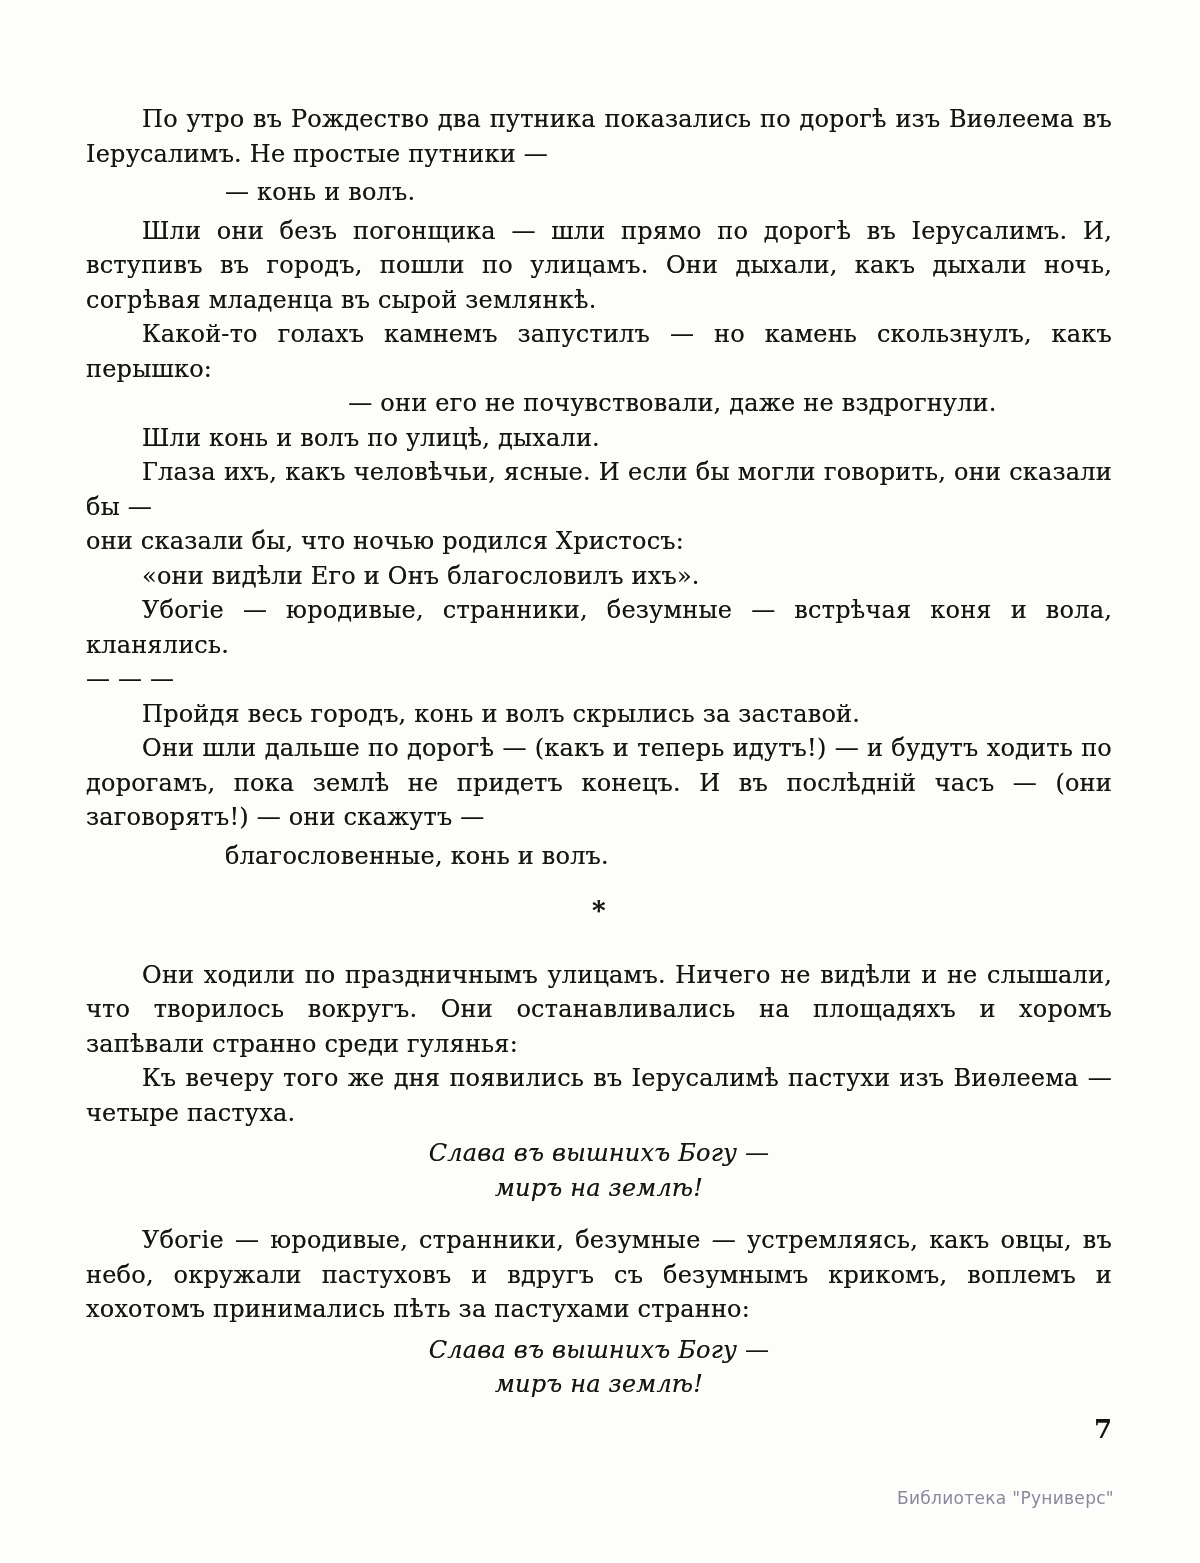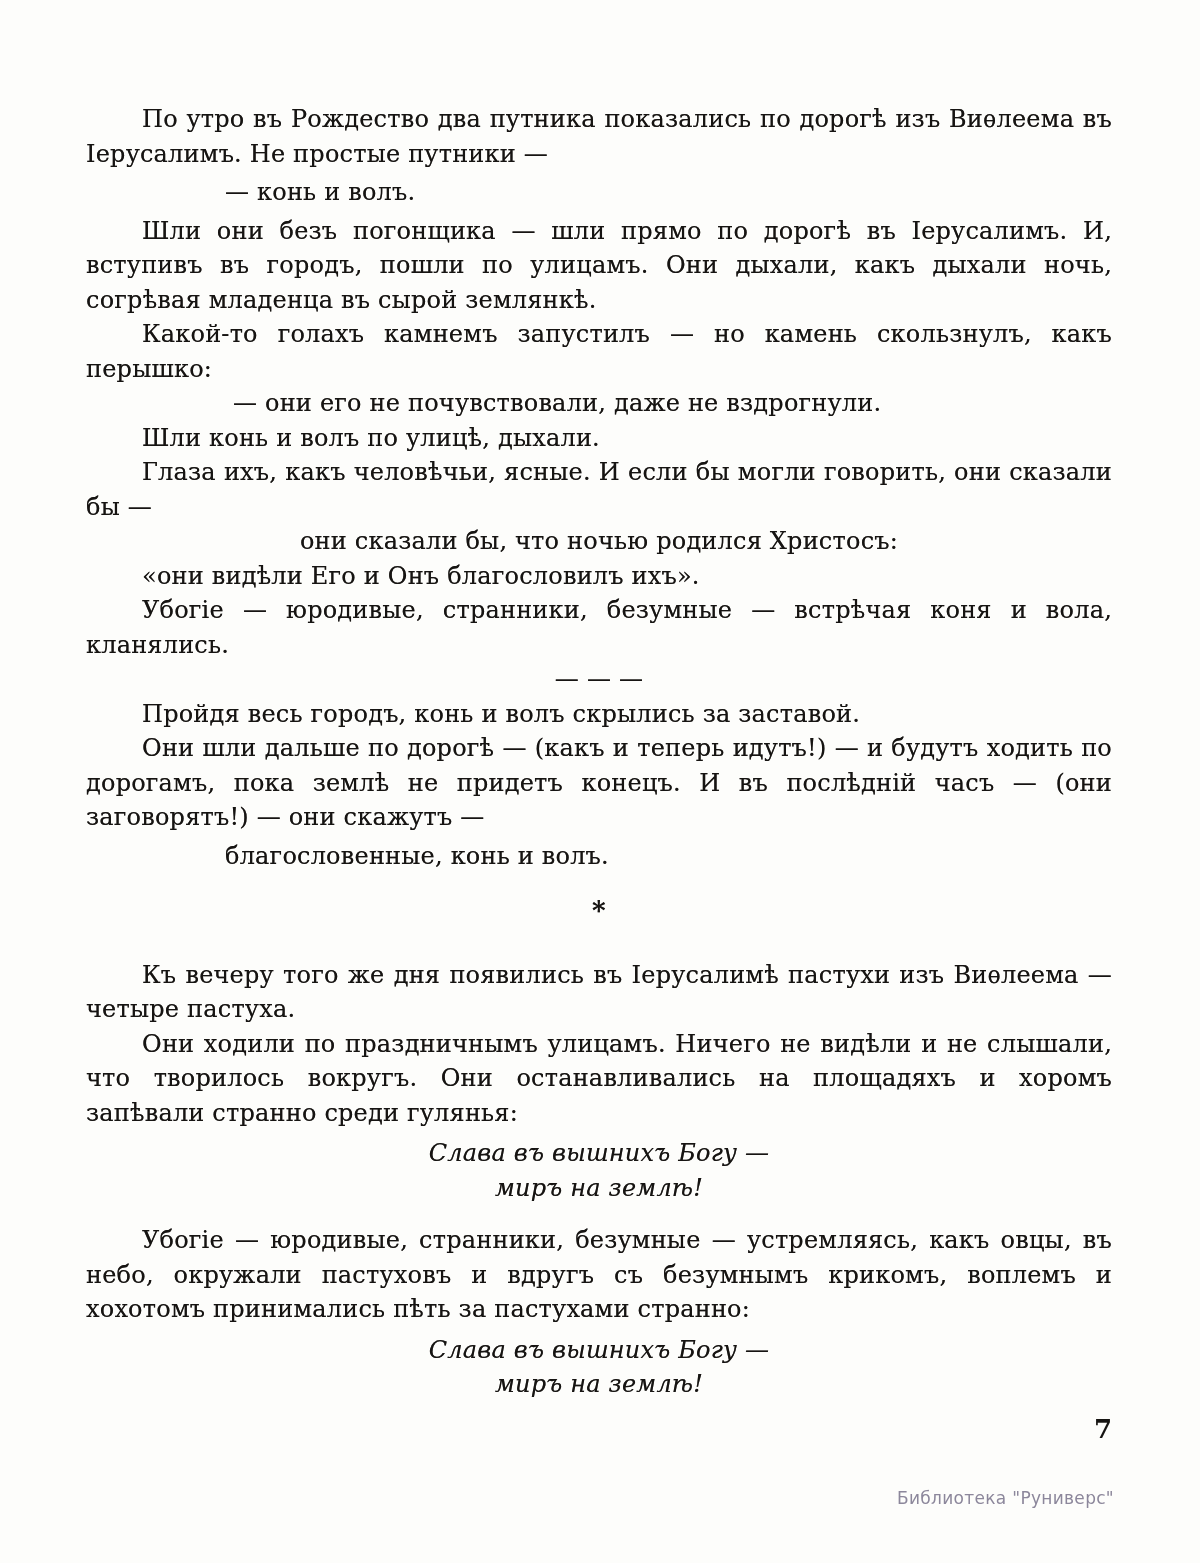--- a/index.html
+++ b/index.html
@@ -24,24 +24,24 @@
     font-size: 24px;
     line-height: 34.5px;
     text-shadow: 0 0 0.5px rgba(20,16,12,0.65);
     letter-spacing: 0.2px;
   }
   .p {
     margin: 0;
     text-align: justify;
     text-indent: 56px;
   }
-  .flush   { margin:0; text-align:center; text-indent:0; }
+  .flush   { margin:0; text-align:left; text-indent:0; }
   .ind-56  { margin:0; text-align:left; text-indent:56px; }
   .ind-135 { margin:4px; text-align:left; text-indent:135px; }
-  .ind-147 { margin:0; text-align:left; text-indent:147px; }
+  .ind-147 { margin:0; text-align:center; text-indent:147px; }
   .center  { margin:0; text-align:center; text-indent:0; }
   .it      { font-style: italic; }
   .star    { font-size: 26px; font-weight: bold; }
   .gt-lg { margin-top: 20px; }
   .gb-lg { margin-bottom: 30px; }
   .gt    { margin-top: 6px; }
   .gb    { margin-bottom: 18px; }
   .page-number {
     position: absolute;
     top: 1414px;
@@ -77,22 +77,22 @@
     <p class="flush">они сказали бы, что ночью родился Христосъ:</p>
     <p class="ind-56">«они видѣли Его и Онъ благословилъ ихъ».</p>
     <p class="p">Убогіе — юродивые, странники, безумные — встрѣчая коня и вола, кланялись.</p>
     <p class="flush">— — —</p>
     <p class="p">Пройдя весь городъ, конь и волъ скрылись за заставой.</p>
     <p class="p">Они шли дальше по дорогѣ — (какъ и теперь идутъ!) — и будутъ ходить по дорогамъ, пока землѣ не придетъ конецъ. И въ послѣдній часъ — (они заговорятъ!) — они скажутъ —</p>
     <p class="ind-135">благословенные, конь и волъ.</p>
 
     <p class="center star gt-lg gb-lg">*</p>
 
+    <p class="p">Они ходили по праздничнымъ улицамъ. Ничего не видѣли и не слышали, что творилось вокругъ. Они останавливались на площадяхъ и хоромъ запѣвали странно среди гулянья:</p>
     <p class="p">Къ вечеру того же дня появились въ Іерусалимѣ пастухи изъ Виѳлеема — четыре пастуха.</p>
-    <p class="p">Они ходили по праздничнымъ улицамъ. Ничего не видѣли и не слышали, что творилось вокругъ. Они останавливались на площадяхъ и хоромъ запѣвали странно среди гулянья:</p>
 
     <p class="center it gt">Слава въ вышнихъ Богу —</p>
     <p class="center it gb">миръ на землѣ!</p>
 
     <p class="p">Убогіе — юродивые, странники, безумные — устремляясь, какъ овцы, въ небо, окружали пастуховъ и вдругъ съ безумнымъ крикомъ, воплемъ и хохотомъ принимались пѣть за пастухами странно:</p>
 
     <p class="center it gt">Слава въ вышнихъ Богу —</p>
     <p class="center it gb">миръ на землѣ!</p>
 
   </main>

